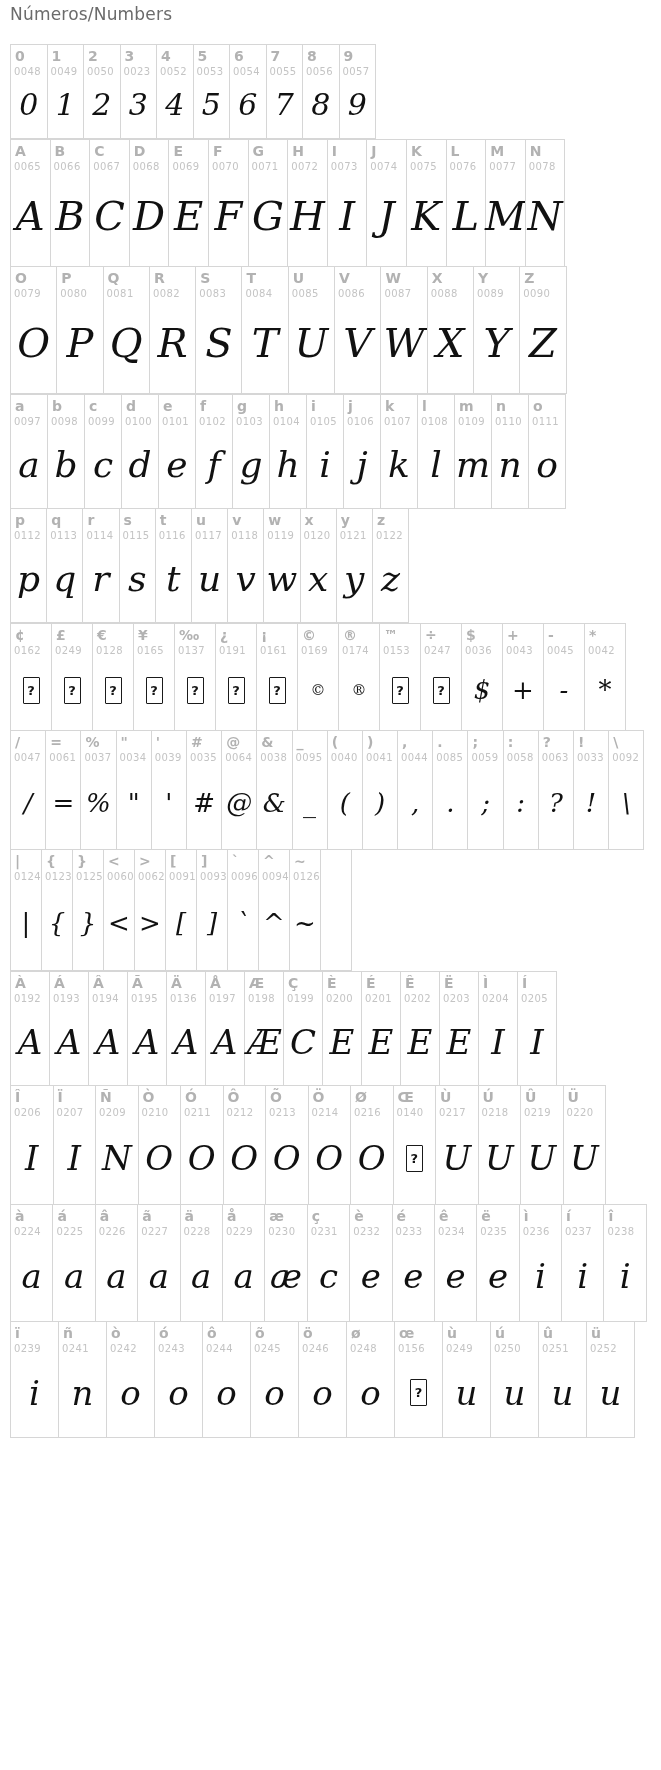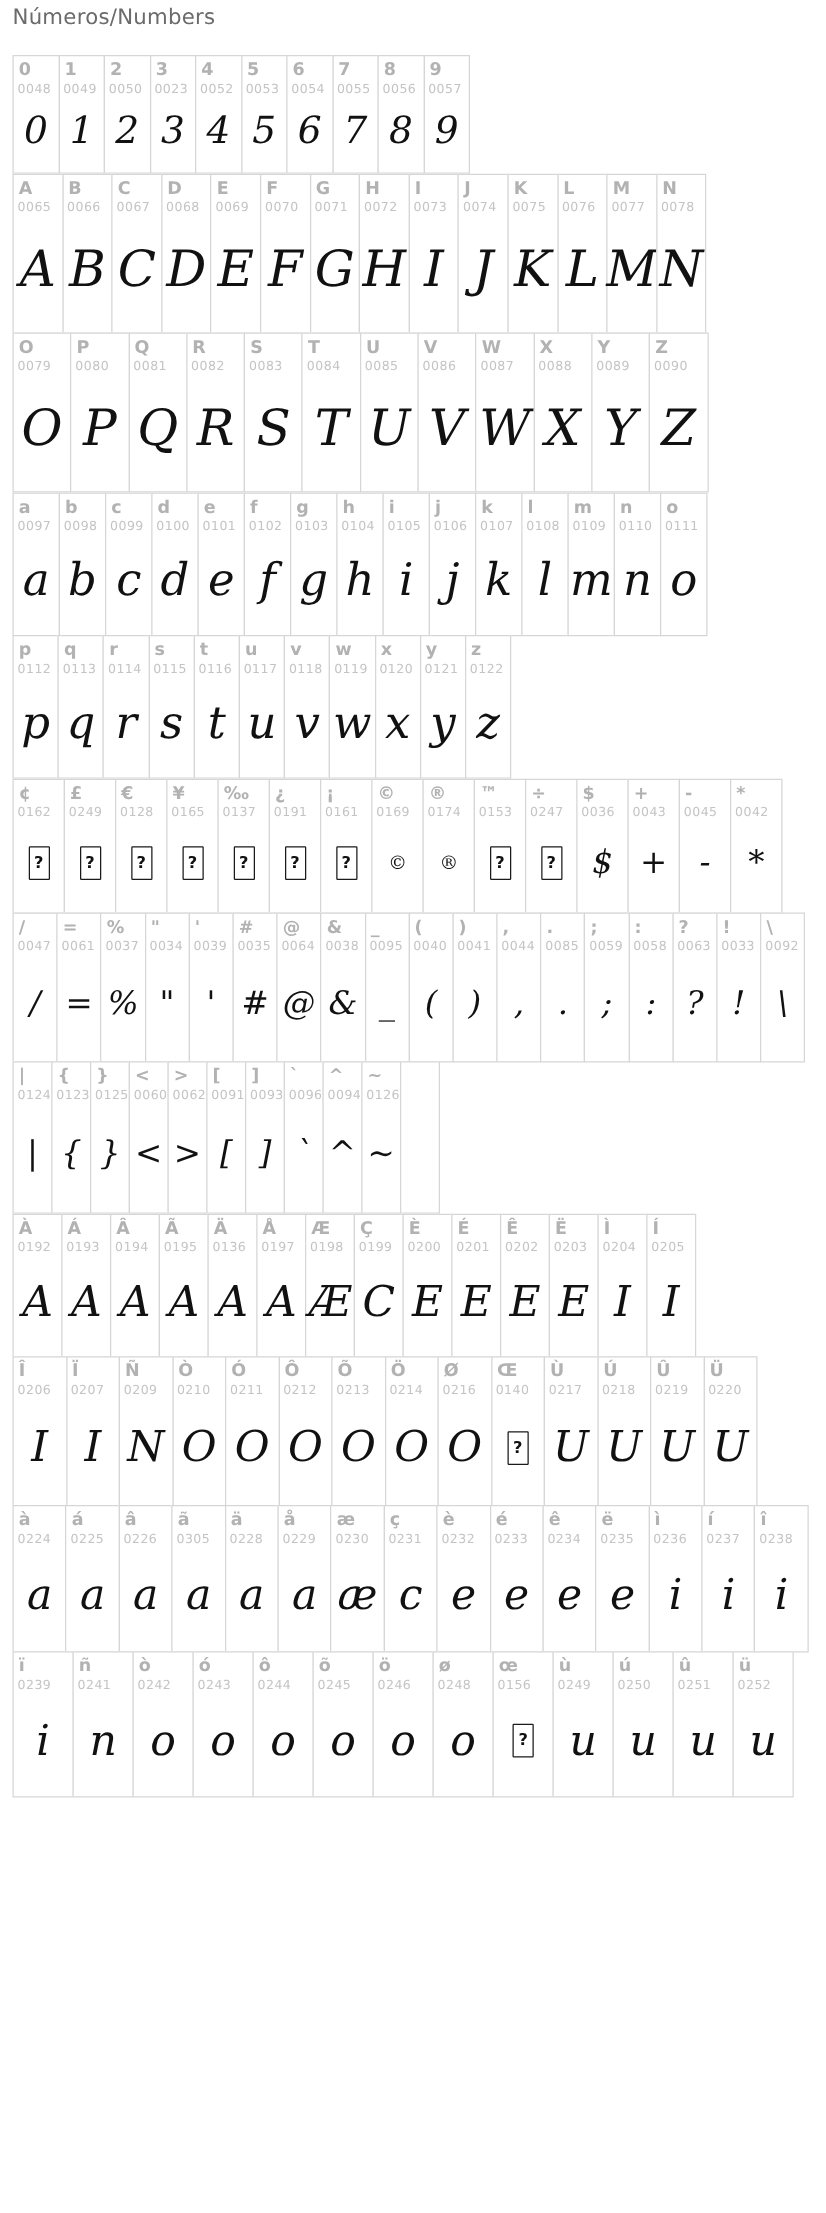--- a/index.html
+++ b/index.html
@@ -782,21 +782,21 @@
             <div class="codepoint-label">0225</div>
             <div class="glyph-sample" style="font-size: 34px;">a</div>
           </div>
           <div class="glyph-cell" style="width: 43.4px; height: 118px;">
             <div class="char-label">â</div>
             <div class="codepoint-label">0226</div>
             <div class="glyph-sample" style="font-size: 34px;">a</div>
           </div>
           <div class="glyph-cell" style="width: 43.4px; height: 118px;">
             <div class="char-label">ã</div>
-            <div class="codepoint-label">0305</div>
+            <div class="codepoint-label">0227</div>
             <div class="glyph-sample" style="font-size: 34px;">a</div>
           </div>
           <div class="glyph-cell" style="width: 43.4px; height: 118px;">
             <div class="char-label">ä</div>
             <div class="codepoint-label">0228</div>
             <div class="glyph-sample" style="font-size: 34px;">a</div>
           </div>
           <div class="glyph-cell" style="width: 43.4px; height: 118px;">
             <div class="char-label">å</div>
             <div class="codepoint-label">0229</div>

